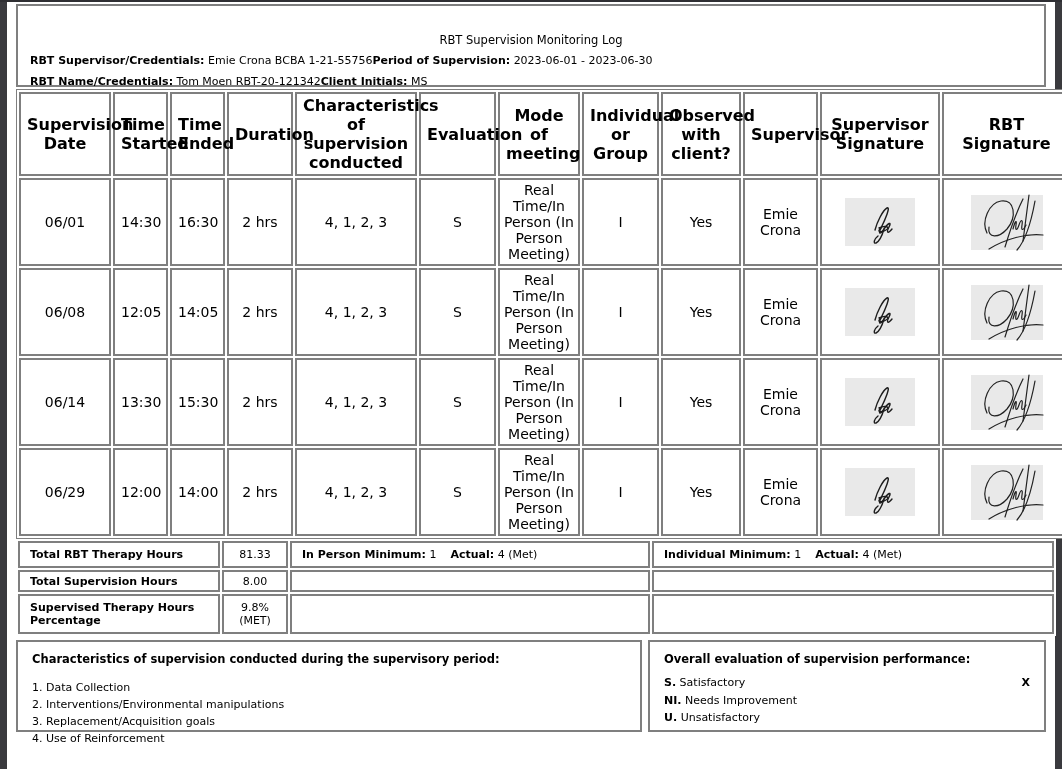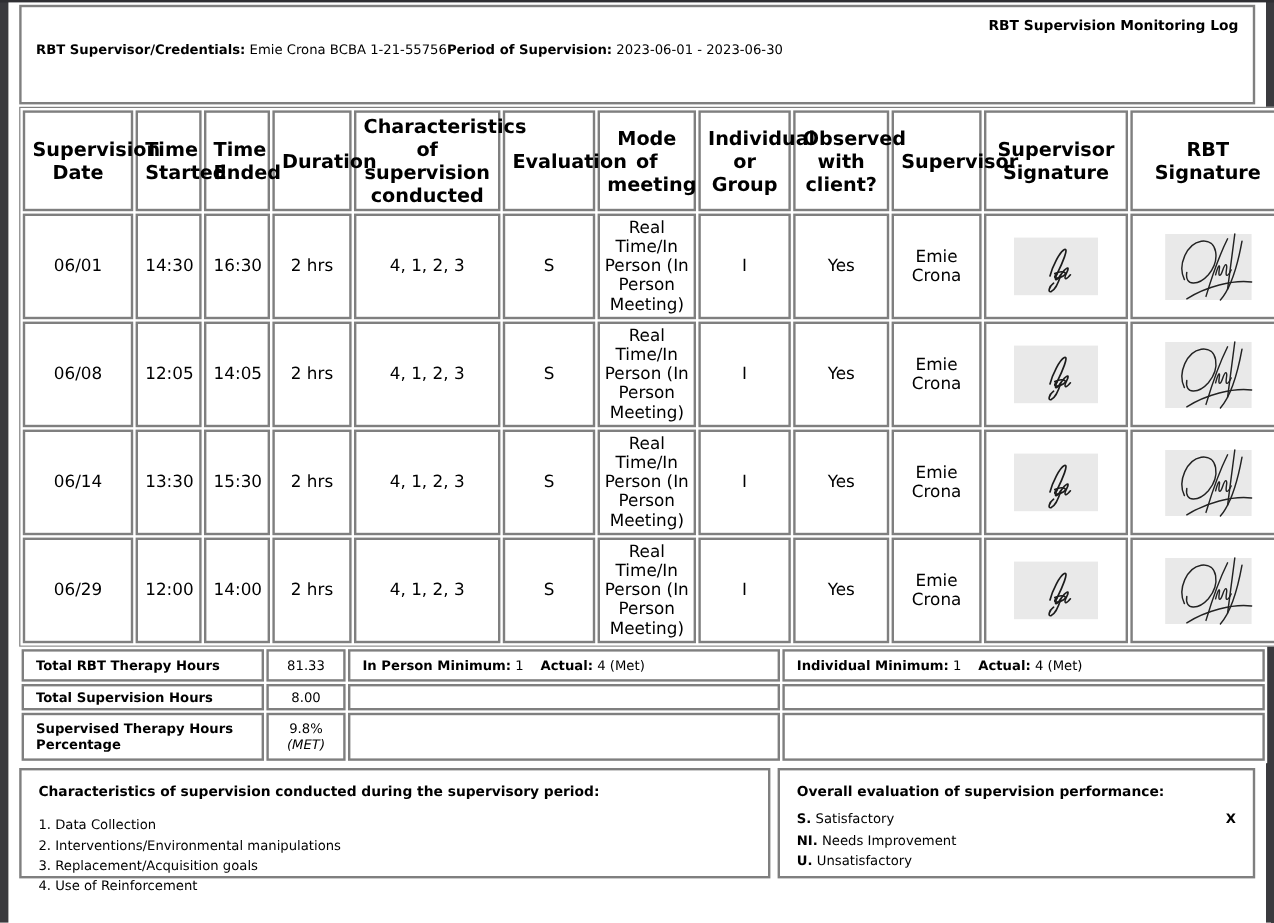--- a/index.html
+++ b/index.html
@@ -7,21 +7,21 @@
   body { position: relative; font-family: "DejaVu Sans", sans-serif; color: #000; font-size: 11px; overflow: hidden; }
 
   .edge-left  { position:absolute; left:0; top:0; width:7px; height:769px; background:#3a3a3e; }
   .edge-right { position:absolute; left:1055px; top:0; width:7px; height:769px; background:#3a3a3e; }
   .edge-top   { position:absolute; left:0; top:0; width:1062px; height:2px; background:#2f2f33; }
 
   .doc { position:absolute; left:16px; top:4px; width:1030px; }
 
   
   .header-box { border:2px solid #7f7f7f; height:83px; padding:8px 12px 6px 12px; position:relative; background:#fff; }
-  .doc-title { text-align:right; font-weight:bold; font-size:11.5px; margin-top:0; }
+  .doc-title { text-align:center; font-weight:normal; font-size:11.5px; margin-top:19px; }
   .cred-row { display:flex; margin-top:7px; line-height:14px; }
   .cred-row b { font-weight:bold; }
 
   
   table.log { border-collapse:separate; border-spacing:2px; width:1030px; table-layout:fixed; margin-top:2px; background:#fff; border:1px solid #7f7f7f; }
   table.log th, table.log td { border:2px solid #7f7f7f; text-align:center; vertical-align:middle; background:#fff; padding:2px 6px; }
   table.log th { font-weight:bold; height:46px; font-size:16px; }
   table.log td { height:71px; font-size:14px; }
 
   .sig-cell { padding:0 !important; }
@@ -34,21 +34,21 @@
   table.totals { border-collapse:separate; border-spacing:2px; width:1030px; table-layout:fixed; background:#fff; }
   table.totals td { border:2px solid #7f7f7f; background:#fff; vertical-align:middle; padding:2px 10px; font-size:11px; }
   td.t-label { font-weight:bold; text-align:left; }
   td.t-value { text-align:center; }
   td.t-wide  { text-align:left; }
   table.totals tr.t-row1 td { height:27px; }
   table.totals tr.t-row2 td { height:22px; }
   table.totals tr.t-row3 td { height:40px; }
   .inline-label { font-weight:bold; }
   .inline-gap { display:inline-block; width:14px; }
-  .met-note { font-style:italic; }
+  .met-note { }
 
   
   .bottom { display:flex; gap:6px; margin-top:4px; }
   .panel { border:2px solid #7f7f7f; height:92px; background:#fff; }
   .panel-left { width:626px; padding:10px 14px; }
   .panel-right { width:398px; padding:10px 14px; }
   .panel-heading { font-weight:bold; font-size:11.5px; }
   .char-list { margin-top:13px; }
   .char-item { line-height:17px; }
   .eval-list { margin-top:8px; }
@@ -67,20 +67,30 @@
   <div class="header-box">
     <div class="doc-title">RBT Supervision Monitoring Log</div>
     <div class="cred-row">
       <div>
         <b>RBT Supervisor/Credentials:</b>
         <span>Emie Crona BCBA 1-21-55756</span>
       </div>
       <div>
         <b>Period of Supervision:</b>
         <span>2023-06-01 - 2023-06-30</span>
+      </div>
+    </div>
+    <div class="cred-row">
+      <div>
+        <b>RBT Name/Credentials:</b>
+        <span>Tom Moen RBT-20-121342</span>
+      </div>
+      <div>
+        <b>Client Initials:</b>
+        <span>MS</span>
       </div>
     </div>
   </div>
 
   <table class="log">
     <colgroup>
       <col style="width:92px">
         <col style="width:55px">
         <col style="width:55px">
         <col style="width:66px">

